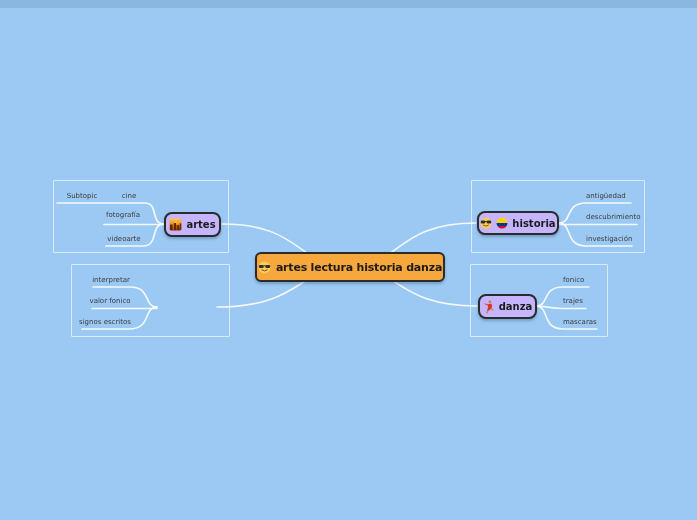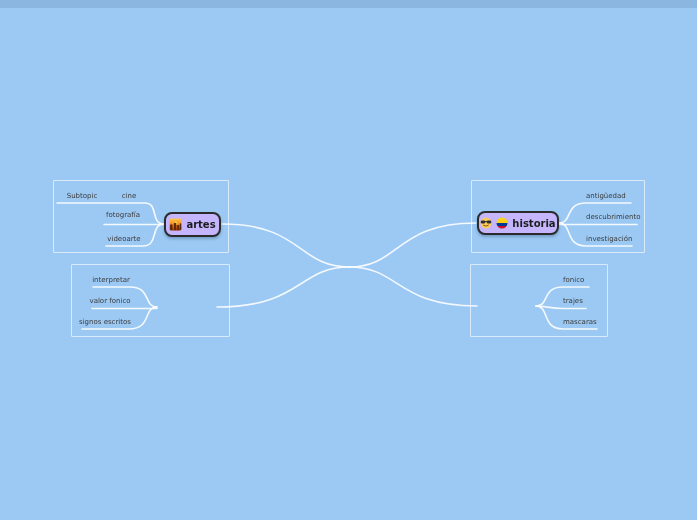--- a/index.html
+++ b/index.html
@@ -138,14 +138,37 @@
           <rect x="0" y="0" width="24" height="12" fill="#fcd116"></rect>
           <rect x="0" y="12" width="24" height="6" fill="#003893"></rect>
           <rect x="0" y="18" width="24" height="6" fill="#ce1126"></rect>
         </g>
       </svg>
     </span>
     <span>historia</span>
   </div>
 
 
+  <div class="node" style="left:478px;top:294px;width:59px;height:25px">
+    <span class="ic">
+      <svg width="12" height="14" viewBox="0 0 20 24">
+        <circle cx="11.5" cy="3.2" r="2.4" fill="#c68642"></circle>
+        <path d="M2 5 C 5 7 8 7.5 10.5 7 L 13.5 6 C 15.5 8 16 11 14.5 13.5 C 13 16 10 18 6.5 19 C 8 15.5 8.5 12 8 9.5 C 5.5 9 3.5 7.5 2 5 Z" fill="#d5392d"></path>
+        <path d="M14.5 13.5 L 18 17 L 16.3 18.6 L 12.8 15.6 Z" fill="#c68642"></path>
+        <path d="M6.5 19 L 5 22.5 L 7.6 22.5 L 9.2 19.4 Z" fill="#c68642"></path>
+      </svg>
+    </span>
+    <span>danza</span>
+  </div>
 
+  <div class="node" id="root-node" style="left:255px;top:252px;width:190px;height:30px">
+    <span class="ic">
+      <svg width="13" height="13" viewBox="0 0 24 24">
+        <circle cx="12" cy="12" r="11" fill="#fdcb58"></circle>
+        <rect x="1.5" y="7.2" width="9" height="5.8" rx="2.6" fill="#292f33"></rect>
+        <rect x="13.5" y="7.2" width="9" height="5.8" rx="2.6" fill="#292f33"></rect>
+        <rect x="10" y="8" width="4" height="1.8" fill="#292f33"></rect>
+        <path d="M7 16.5 q5 4 10 0" stroke="#65471b" stroke-width="1.7" fill="none" stroke-linecap="round"></path>
+      </svg>
+    </span>
+    <span>artes lectura historia danza</span>
+  </div>
 </div>
 
 </body></html>

